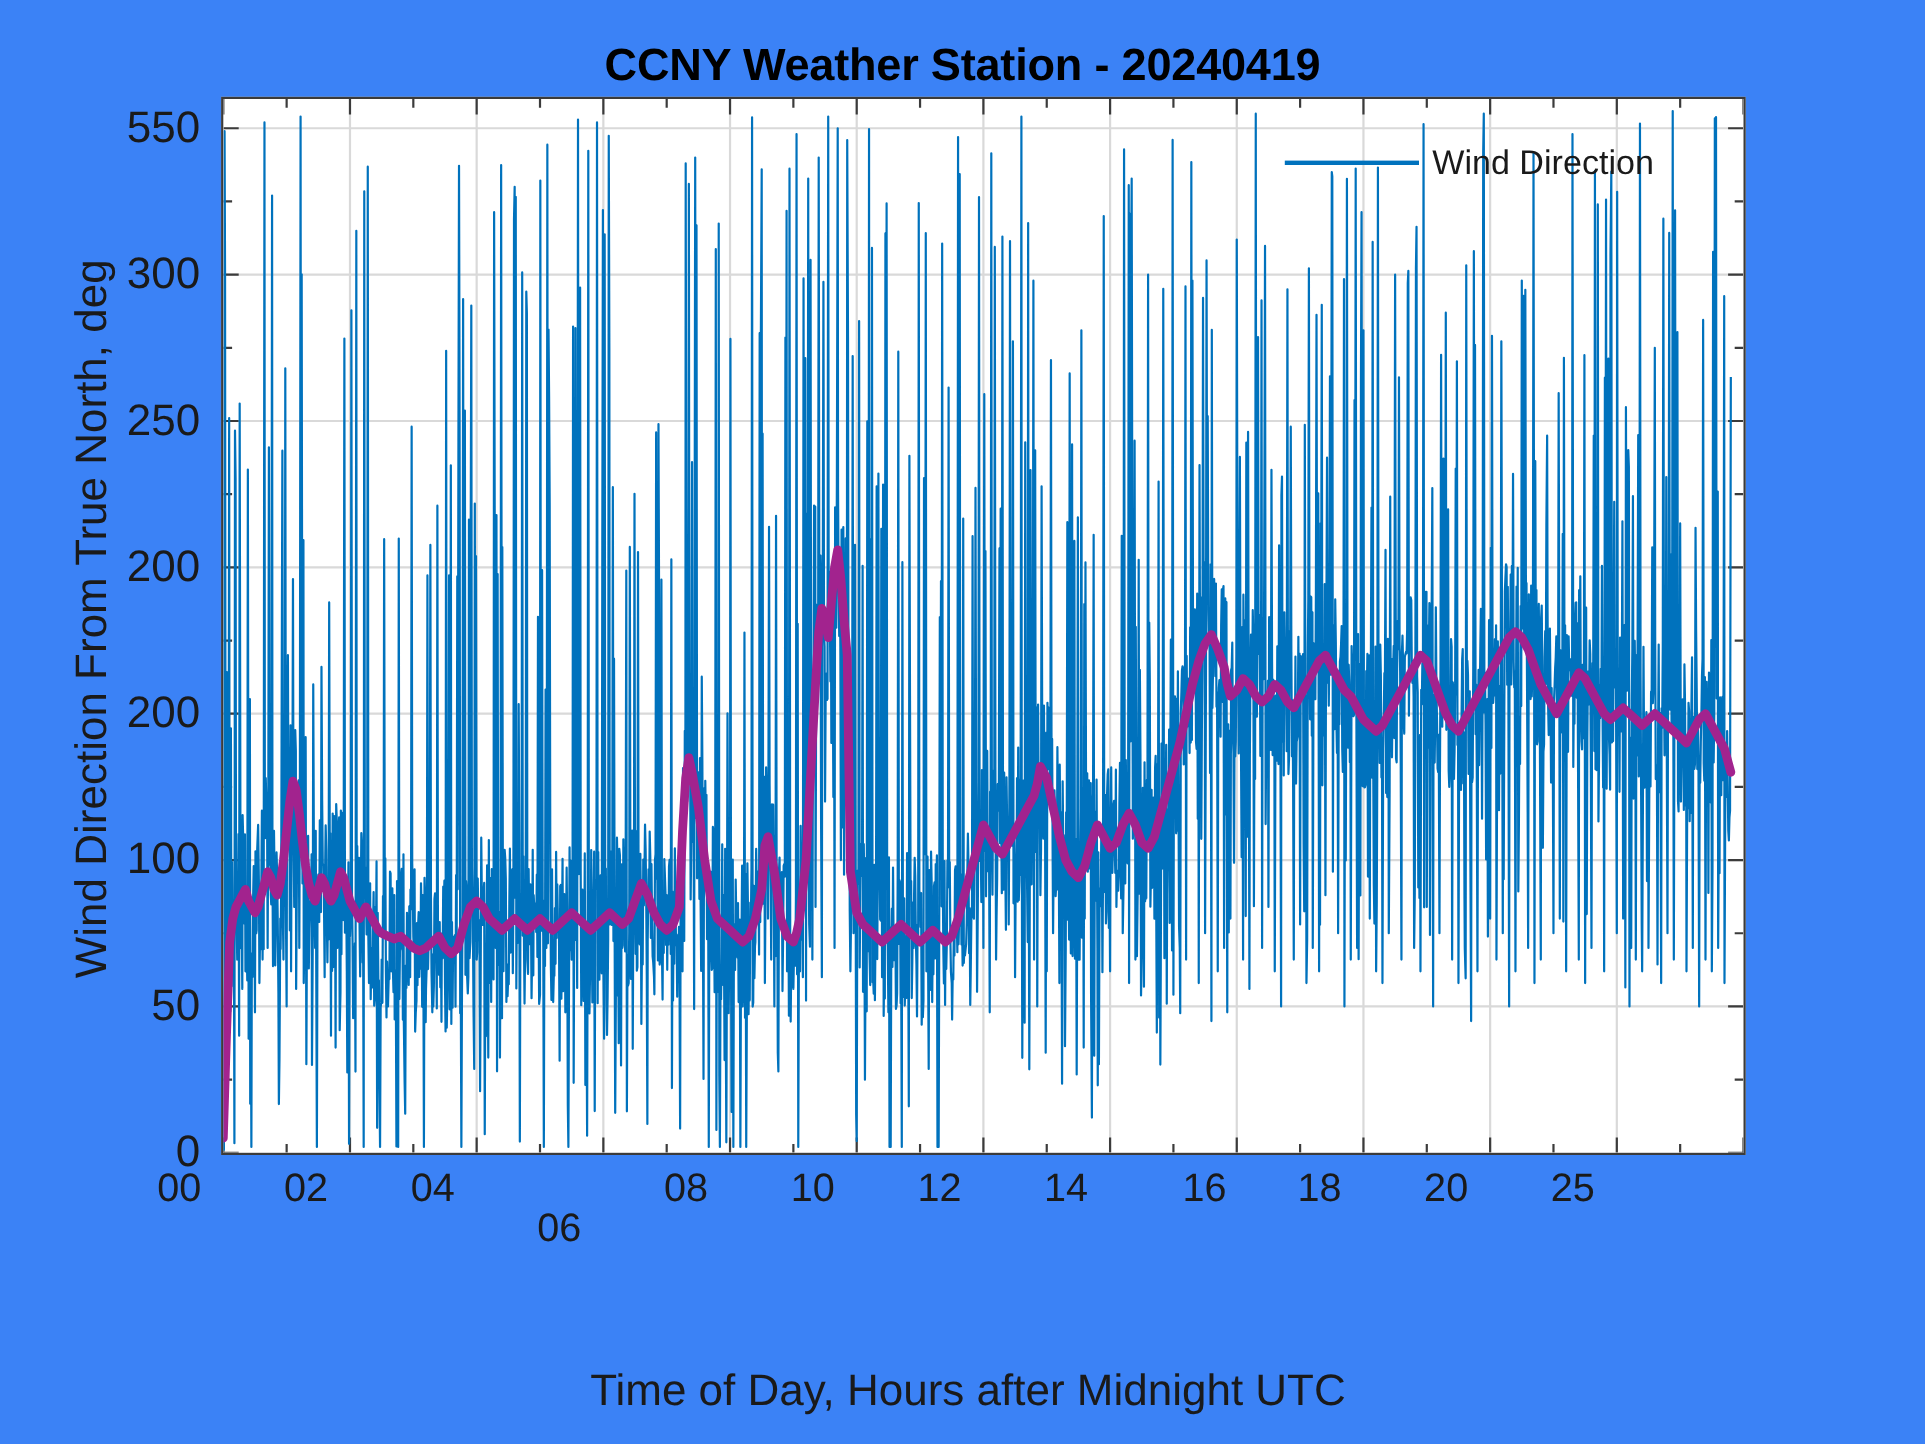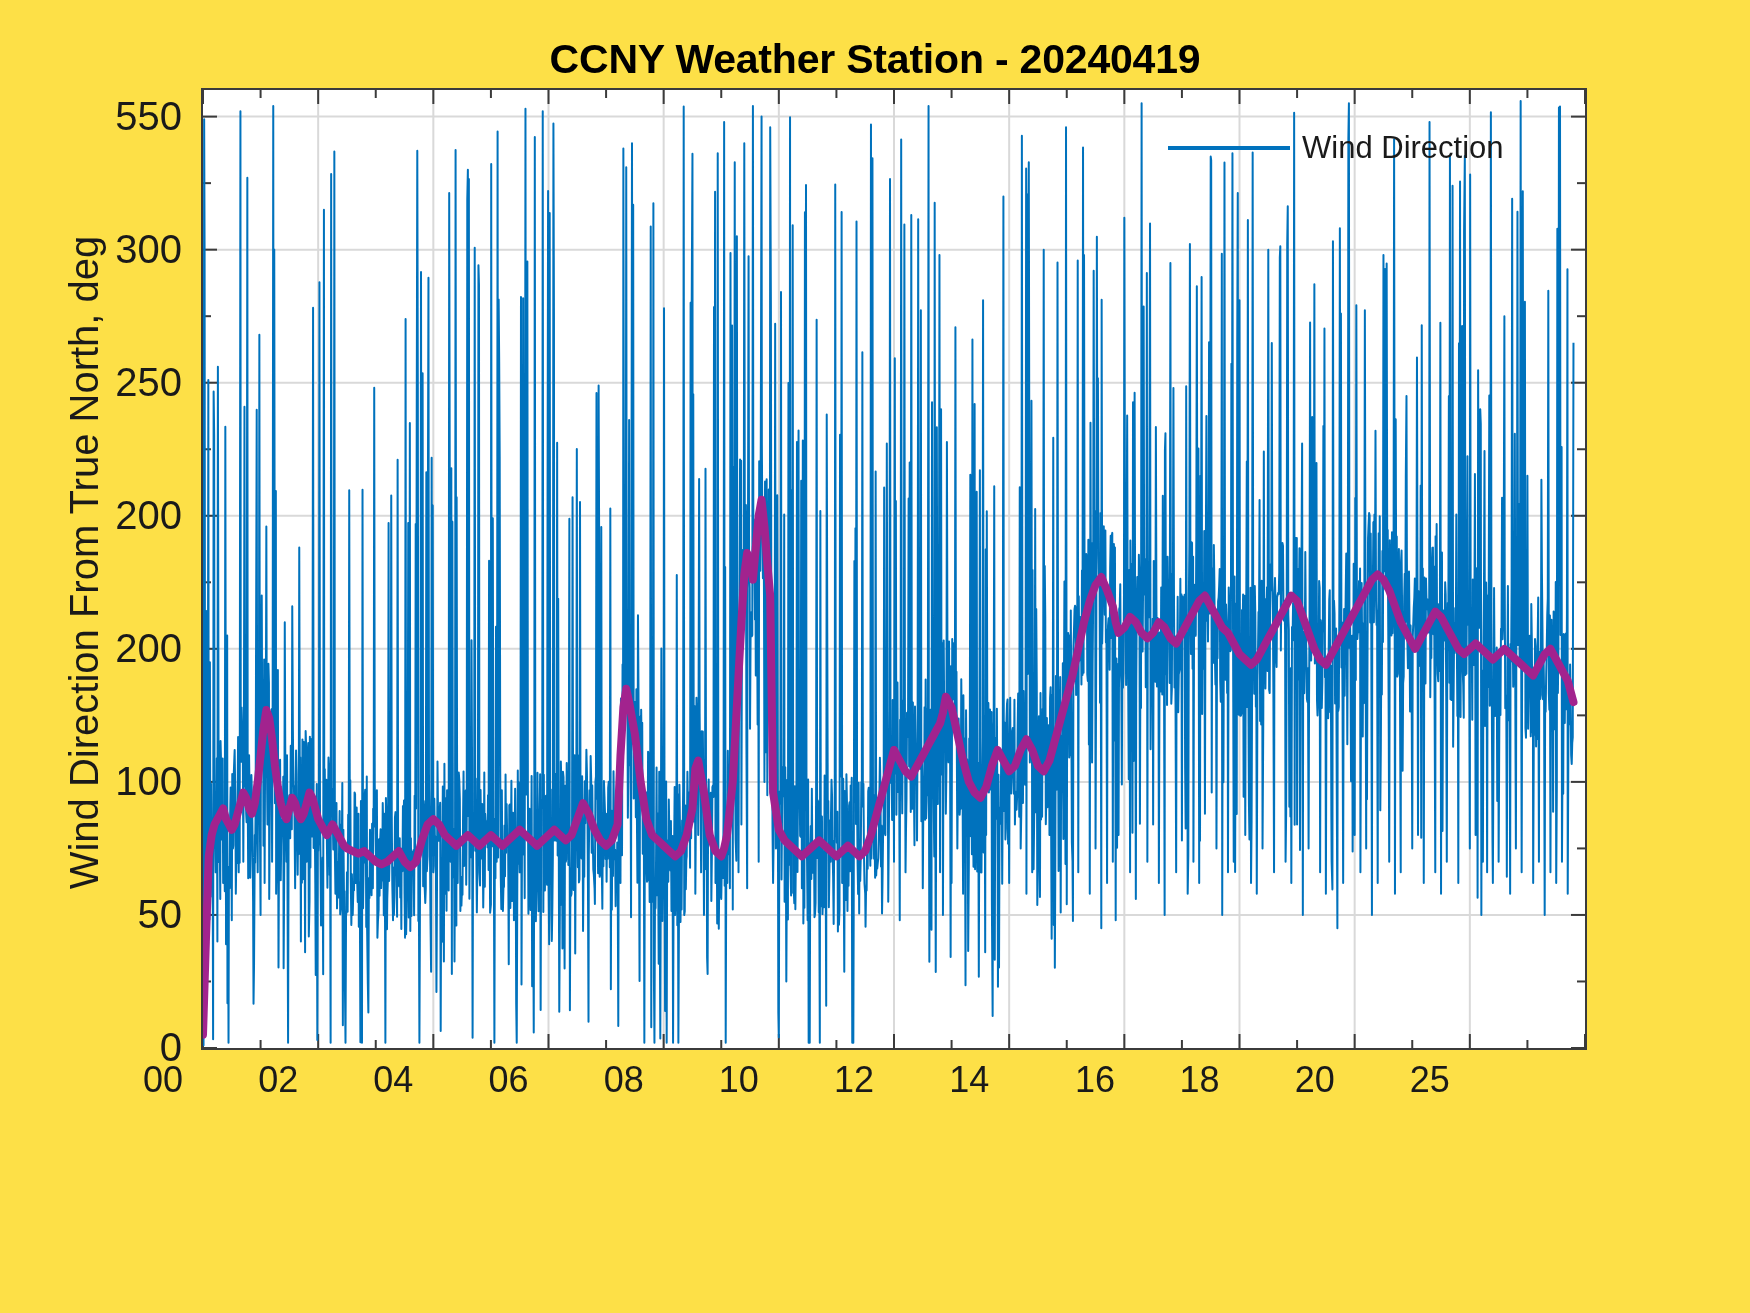--- a/index.html
+++ b/index.html
@@ -10,21 +10,21 @@
   body {
     width: 1750px;
     height: 1313px;
     font-family: "Liberation Sans", sans-serif;
     overflow: hidden;
   }
   #figure {
     position: relative;
     width: 1750px;
     height: 1313px;
-    background: #fde047;
+    background: #3b82f6;
   }
   #chart-title {
     position: absolute;
     left: 0;
     top: 36px;
     width: 1750px;
     text-align: center;
     font-size: 41px;
     font-weight: bold;
     color: #000000;
@@ -126,36 +126,37 @@
 </style>
 </head>
 <body>
 
 <div id="figure">
 
   <div id="chart-title">CCNY Weather Station - 20240419</div>
 
   <div id="ylabel">Wind Direction From True North, deg</div>
 
+  <div id="xlabel">Time of Day, Hours after Midnight UTC</div>
 
   <div id="ytick-wrap">
       <div class="ytick-label" style="top: 1027px;">0</div>
       <div class="ytick-label" style="top: 893.944px;">50</div>
       <div class="ytick-label" style="top: 760.889px;">100</div>
       <div class="ytick-label" style="top: 627.833px;">200</div>
       <div class="ytick-label" style="top: 494.778px;">200</div>
       <div class="ytick-label" style="top: 361.722px;">250</div>
       <div class="ytick-label" style="top: 228.667px;">300</div>
       <div class="ytick-label" style="top: 95.6111px;">550</div>
     </div>
   <div id="xtick-wrap">
       <div class="xtick-label" style="left: 203px;">00</div>
       <div class="xtick-label" style="left: 318.167px;">02</div>
       <div class="xtick-label" style="left: 433.333px;">04</div>
-      <div class="xtick-label" style="left: 548.5px;">06</div>
+      <div class="xtick-label" style="left: 548.5px; margin-top: 36px;">06</div>
       <div class="xtick-label" style="left: 663.667px;">08</div>
       <div class="xtick-label" style="left: 778.833px;">10</div>
       <div class="xtick-label" style="left: 894px;">12</div>
       <div class="xtick-label" style="left: 1009.17px;">14</div>
       <div class="xtick-label" style="left: 1135px;">16</div>
       <div class="xtick-label" style="left: 1239.5px;">18</div>
       <div class="xtick-label" style="left: 1354.67px;">20</div>
       <div class="xtick-label" style="left: 1469.83px;">25</div>
     </div>
 

